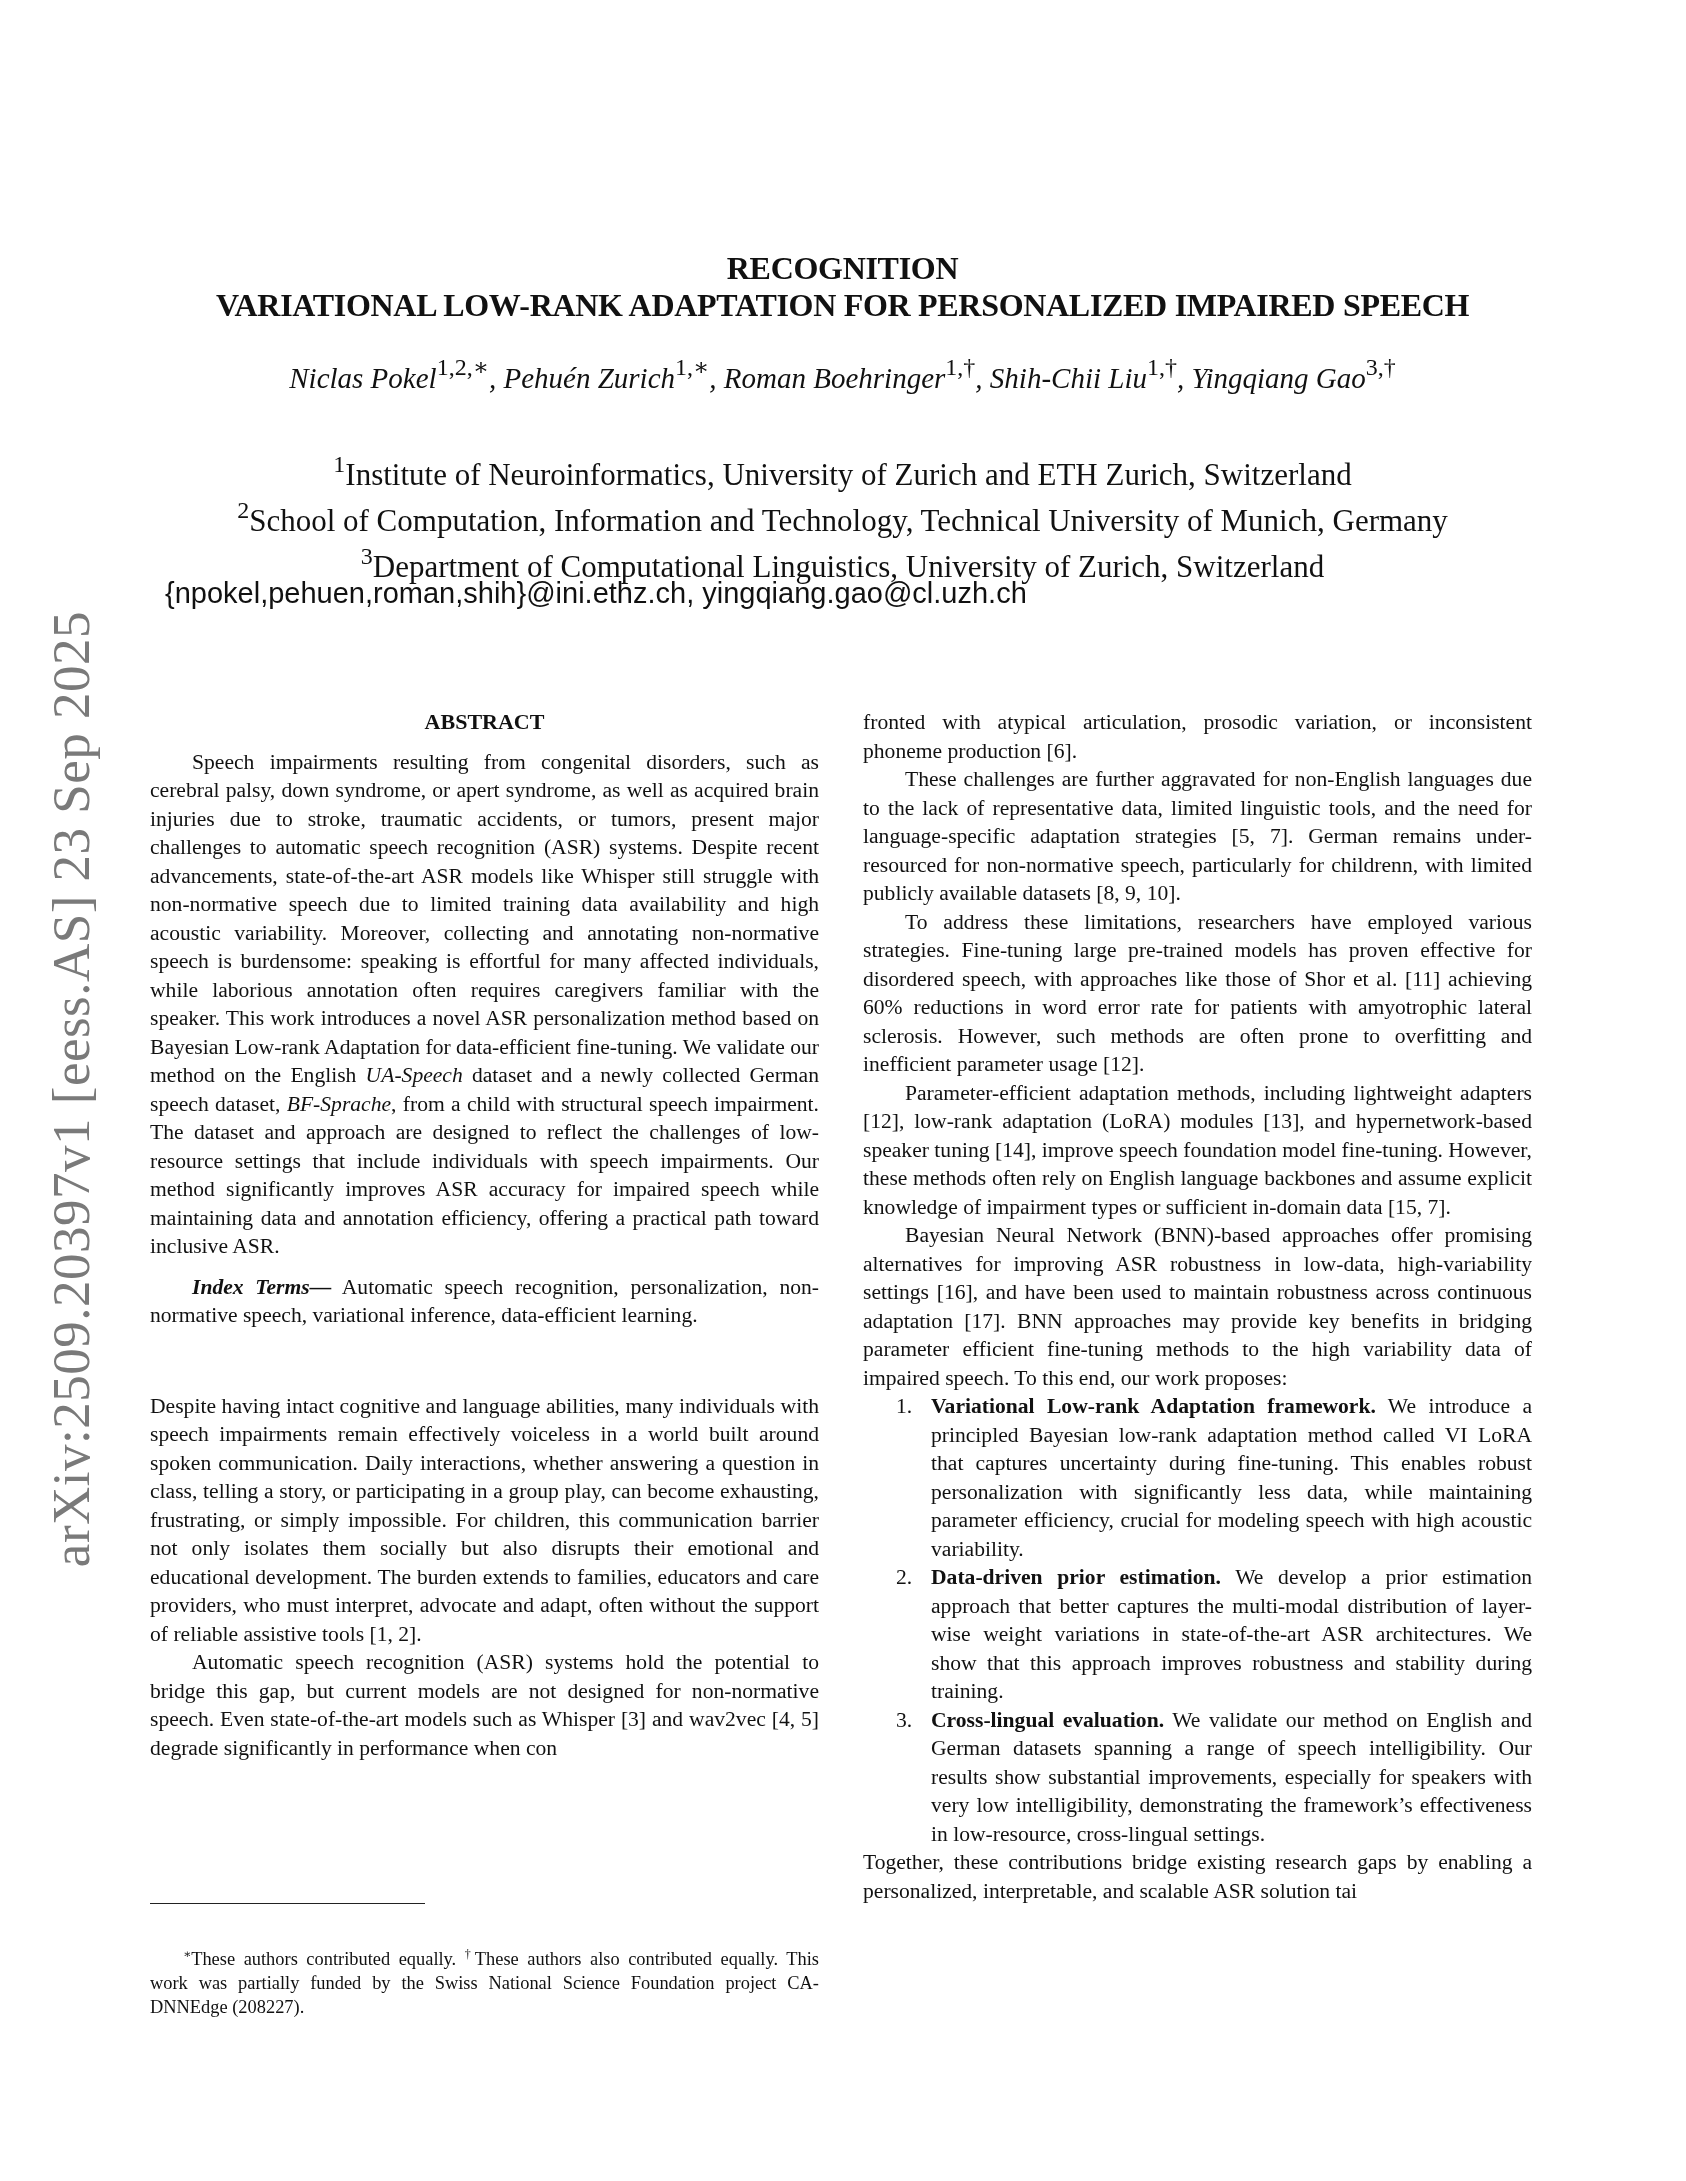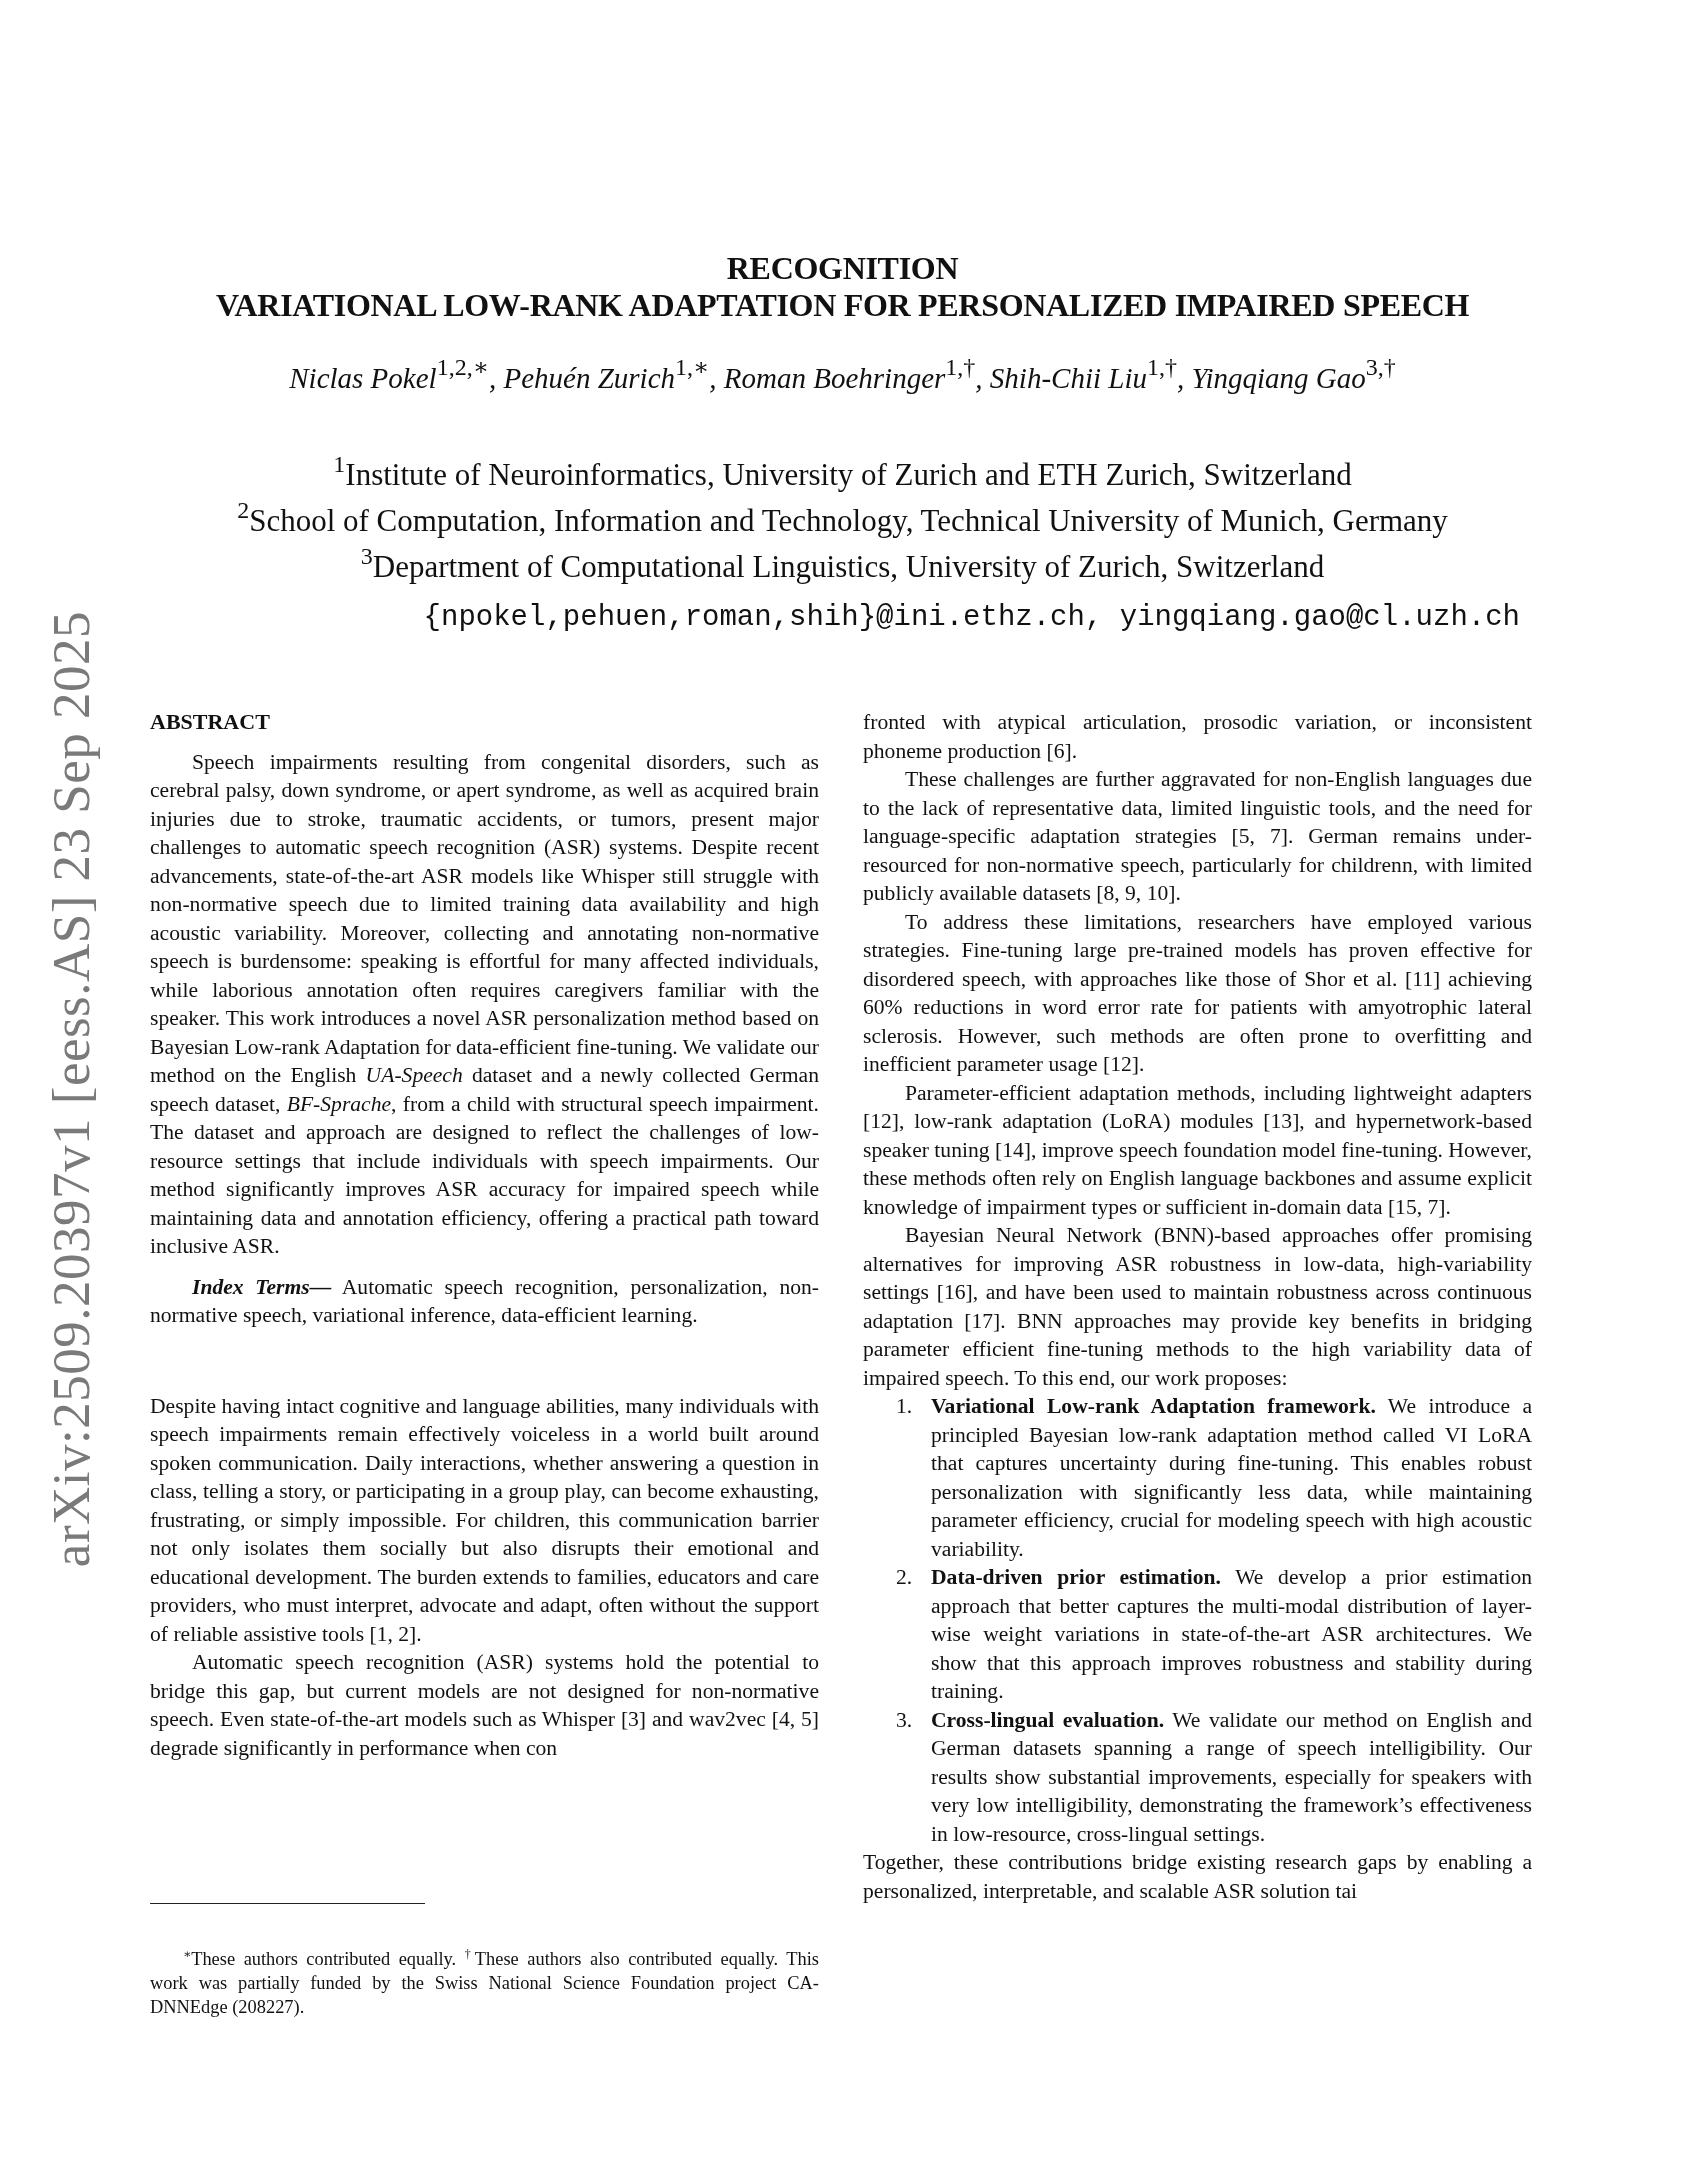--- a/index.html
+++ b/index.html
@@ -16,40 +16,40 @@
     position: absolute; left: 165px; width: 1355px; top: 360px;
     text-align: center; font-style: italic; font-size: 29px; line-height: 37px;
   }
   .authors sup, .affil sup { font-size: 24px; font-style: normal; vertical-align: 13px; line-height: 0; }
   .authors sup { font-style: normal; }
   .affil {
     position: absolute; left: 165px; width: 1355px;
     text-align: center; font-size: 31px; line-height: 37px;
   }
   .email {
-    position: absolute; left: 165px; width: 1355px; top: 599px;
-    text-align: right; font-family: Liberation Mono, monospace;
+    position: absolute; left: 165px; width: 1355px; top: 575px;
+    text-align: left; font-family: Liberation Sans, sans-serif;
     font-size: 29px; line-height: 37px;
   }
   .arxiv-side {
     position: absolute; left: 39px; top: 588px; width: 64px; height: 1001px;
   }
   .arxiv-side span {
     position: absolute; left: 50%; top: 50%;
     transform: translate(-50%, -50%) rotate(-90deg);
     white-space: nowrap; font-size: 53px; color: #7a7a7a; letter-spacing: 0.5px;
   }
   .col {
     position: absolute; font-size: 21.6px; line-height: 28.5px; text-align: justify;
     hyphens: manual;
   }
   .col-left { left: 150px; width: 669px; }
   .col-right { left: 863px; width: 669px; }
   .sec-head {
-    font-weight: bold; font-size: 22px; line-height: 28.5px;
+    text-align: center; font-weight: bold; font-size: 22px; line-height: 28.5px;
   }
   p { margin: 0; }
   .indent { text-indent: 42px; }
   .index-terms { text-indent: 42px; }
   .index-terms .label { font-weight: bold; font-style: italic; }
   ol.contrib { margin: 0; padding: 0 0 0 68px; list-style: none; }
   ol.contrib li { position: relative; margin: 0; }
   ol.contrib li .num { position: absolute; left: -35px; top: 0; }
   ol.contrib li b { font-weight: bold; }
   .footrule {

